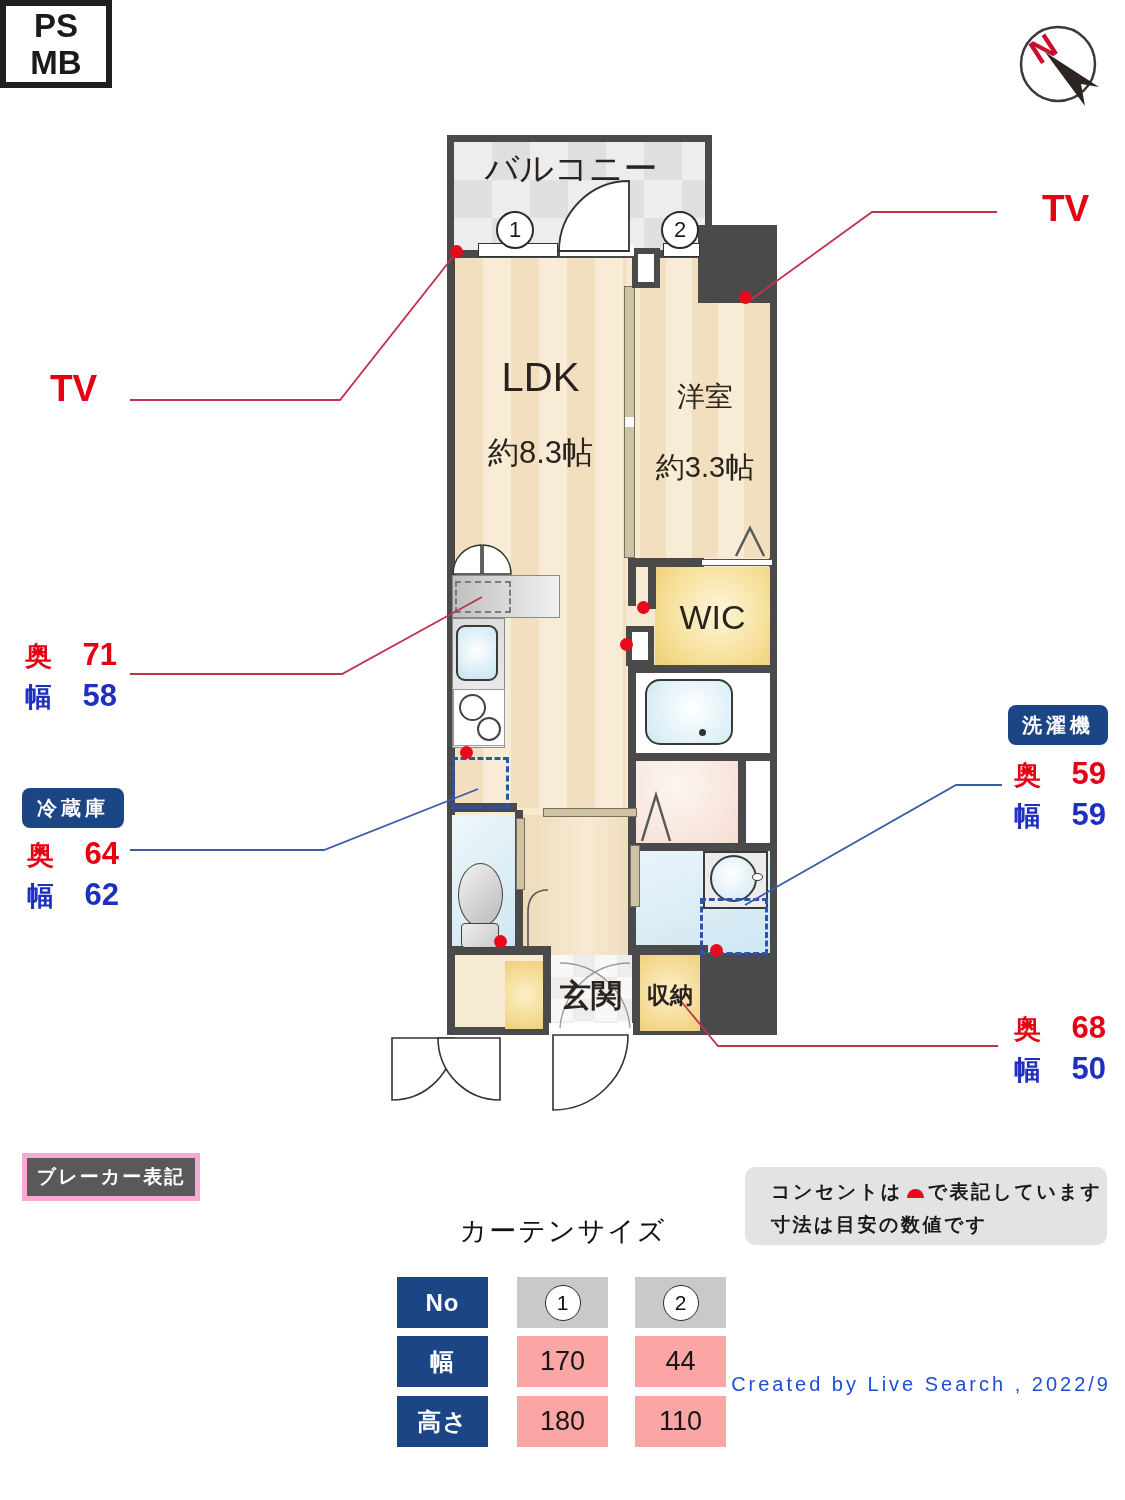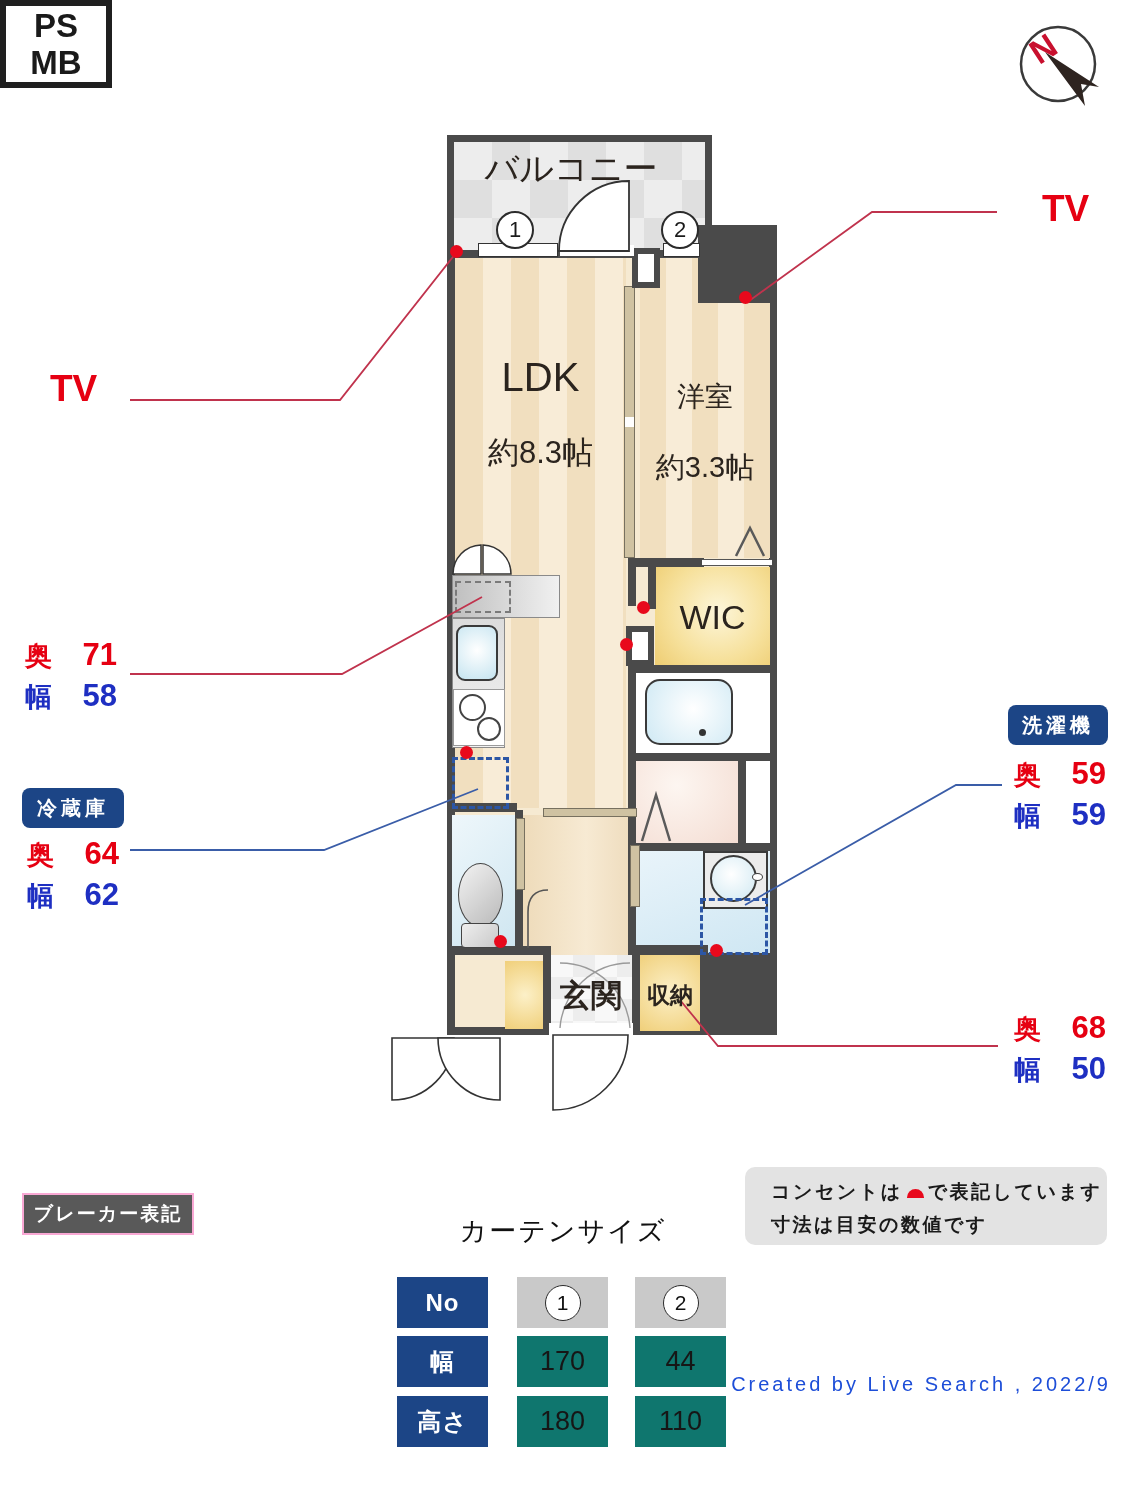--- a/index.html
+++ b/index.html
@@ -65,33 +65,33 @@
   .dim{position:absolute;display:flex;justify-content:space-between;width:92px;font-weight:bold;z-index:8;align-items:baseline;}
   .dim .k{font-size:27px;}
   .dim .v{font-size:31px;}
   .red{color:#e60012;} .blue{color:#1e2fc2;}
   .badge{position:absolute;background:#1c4586;color:#fff;border-radius:8px;z-index:8;display:flex;align-items:center;justify-content:center;
     font-size:20px;font-weight:bold;letter-spacing:4px;}
   
   .circ{position:absolute;background:#fff;border:2px solid #2b2b2b;border-radius:50%;display:flex;align-items:center;justify-content:center;
     color:#1a1a1a;z-index:6;font-weight:normal;}
   
-  #breaker{position:absolute;left:22px;top:1153px;width:168px;border:2px solid #f9a8d4;background:#fdba74;z-index:8;margin-top:40px;}
+  #breaker{position:absolute;left:22px;top:1153px;width:168px;border:5px solid #f9a8d4;background:#fdba74;z-index:8;}
   #breaker .hd{background:#595959;color:#fff;font-size:19px;letter-spacing:2px;font-weight:bold;text-align:center;padding:6px 0;}
   #breaker .bd{color:#d7000f;font-size:32px;font-weight:bold;text-align:center;padding:6px 0 8px;}
   
   #note{position:absolute;left:745px;top:1167px;width:362px;height:78px;background:#e3e3e3;border-radius:10px;z-index:8;
     color:#1a1a1a;font-size:19px;font-weight:bold;letter-spacing:2.5px;line-height:33px;padding:8px 0 0 26px;box-sizing:border-box;}
   .semidot{display:inline-block;width:17px;height:9px;background:#e8091c;border-radius:9px 9px 0 0;margin:0 4px;}
   
   #curtain-title{position:absolute;left:428px;top:1213px;width:270px;text-align:center;font-size:27px;letter-spacing:2px;color:#111;z-index:8;}
   .ct-cell{position:absolute;z-index:8;display:flex;align-items:center;justify-content:center;box-sizing:border-box;}
   .ct-head{background:#1c4586;color:#fff;font-size:24px;font-weight:bold;letter-spacing:1px;}
   .ct-colhead{background:#c9c9c9;}
-  .ct-val{background:#0f766e;color:#161616;font-size:27px;}
+  .ct-val{background:#fca5a5;color:#161616;font-size:27px;}
   .ct-circ{width:34px;height:34px;background:#fff;border:1.5px solid #2b2b2b;border-radius:50%;display:flex;align-items:center;justify-content:center;font-size:21px;color:#111;}
   
   #credit{position:absolute;right:14px;top:1373px;font-size:20px;font-weight:normal;letter-spacing:3px;color:#1d4ed8;z-index:8;white-space:nowrap;}
   #compass{position:absolute;left:1015px;top:20px;z-index:8;}
 </style>
 </head>
 <body>
 
 <div id="canvas">
 

